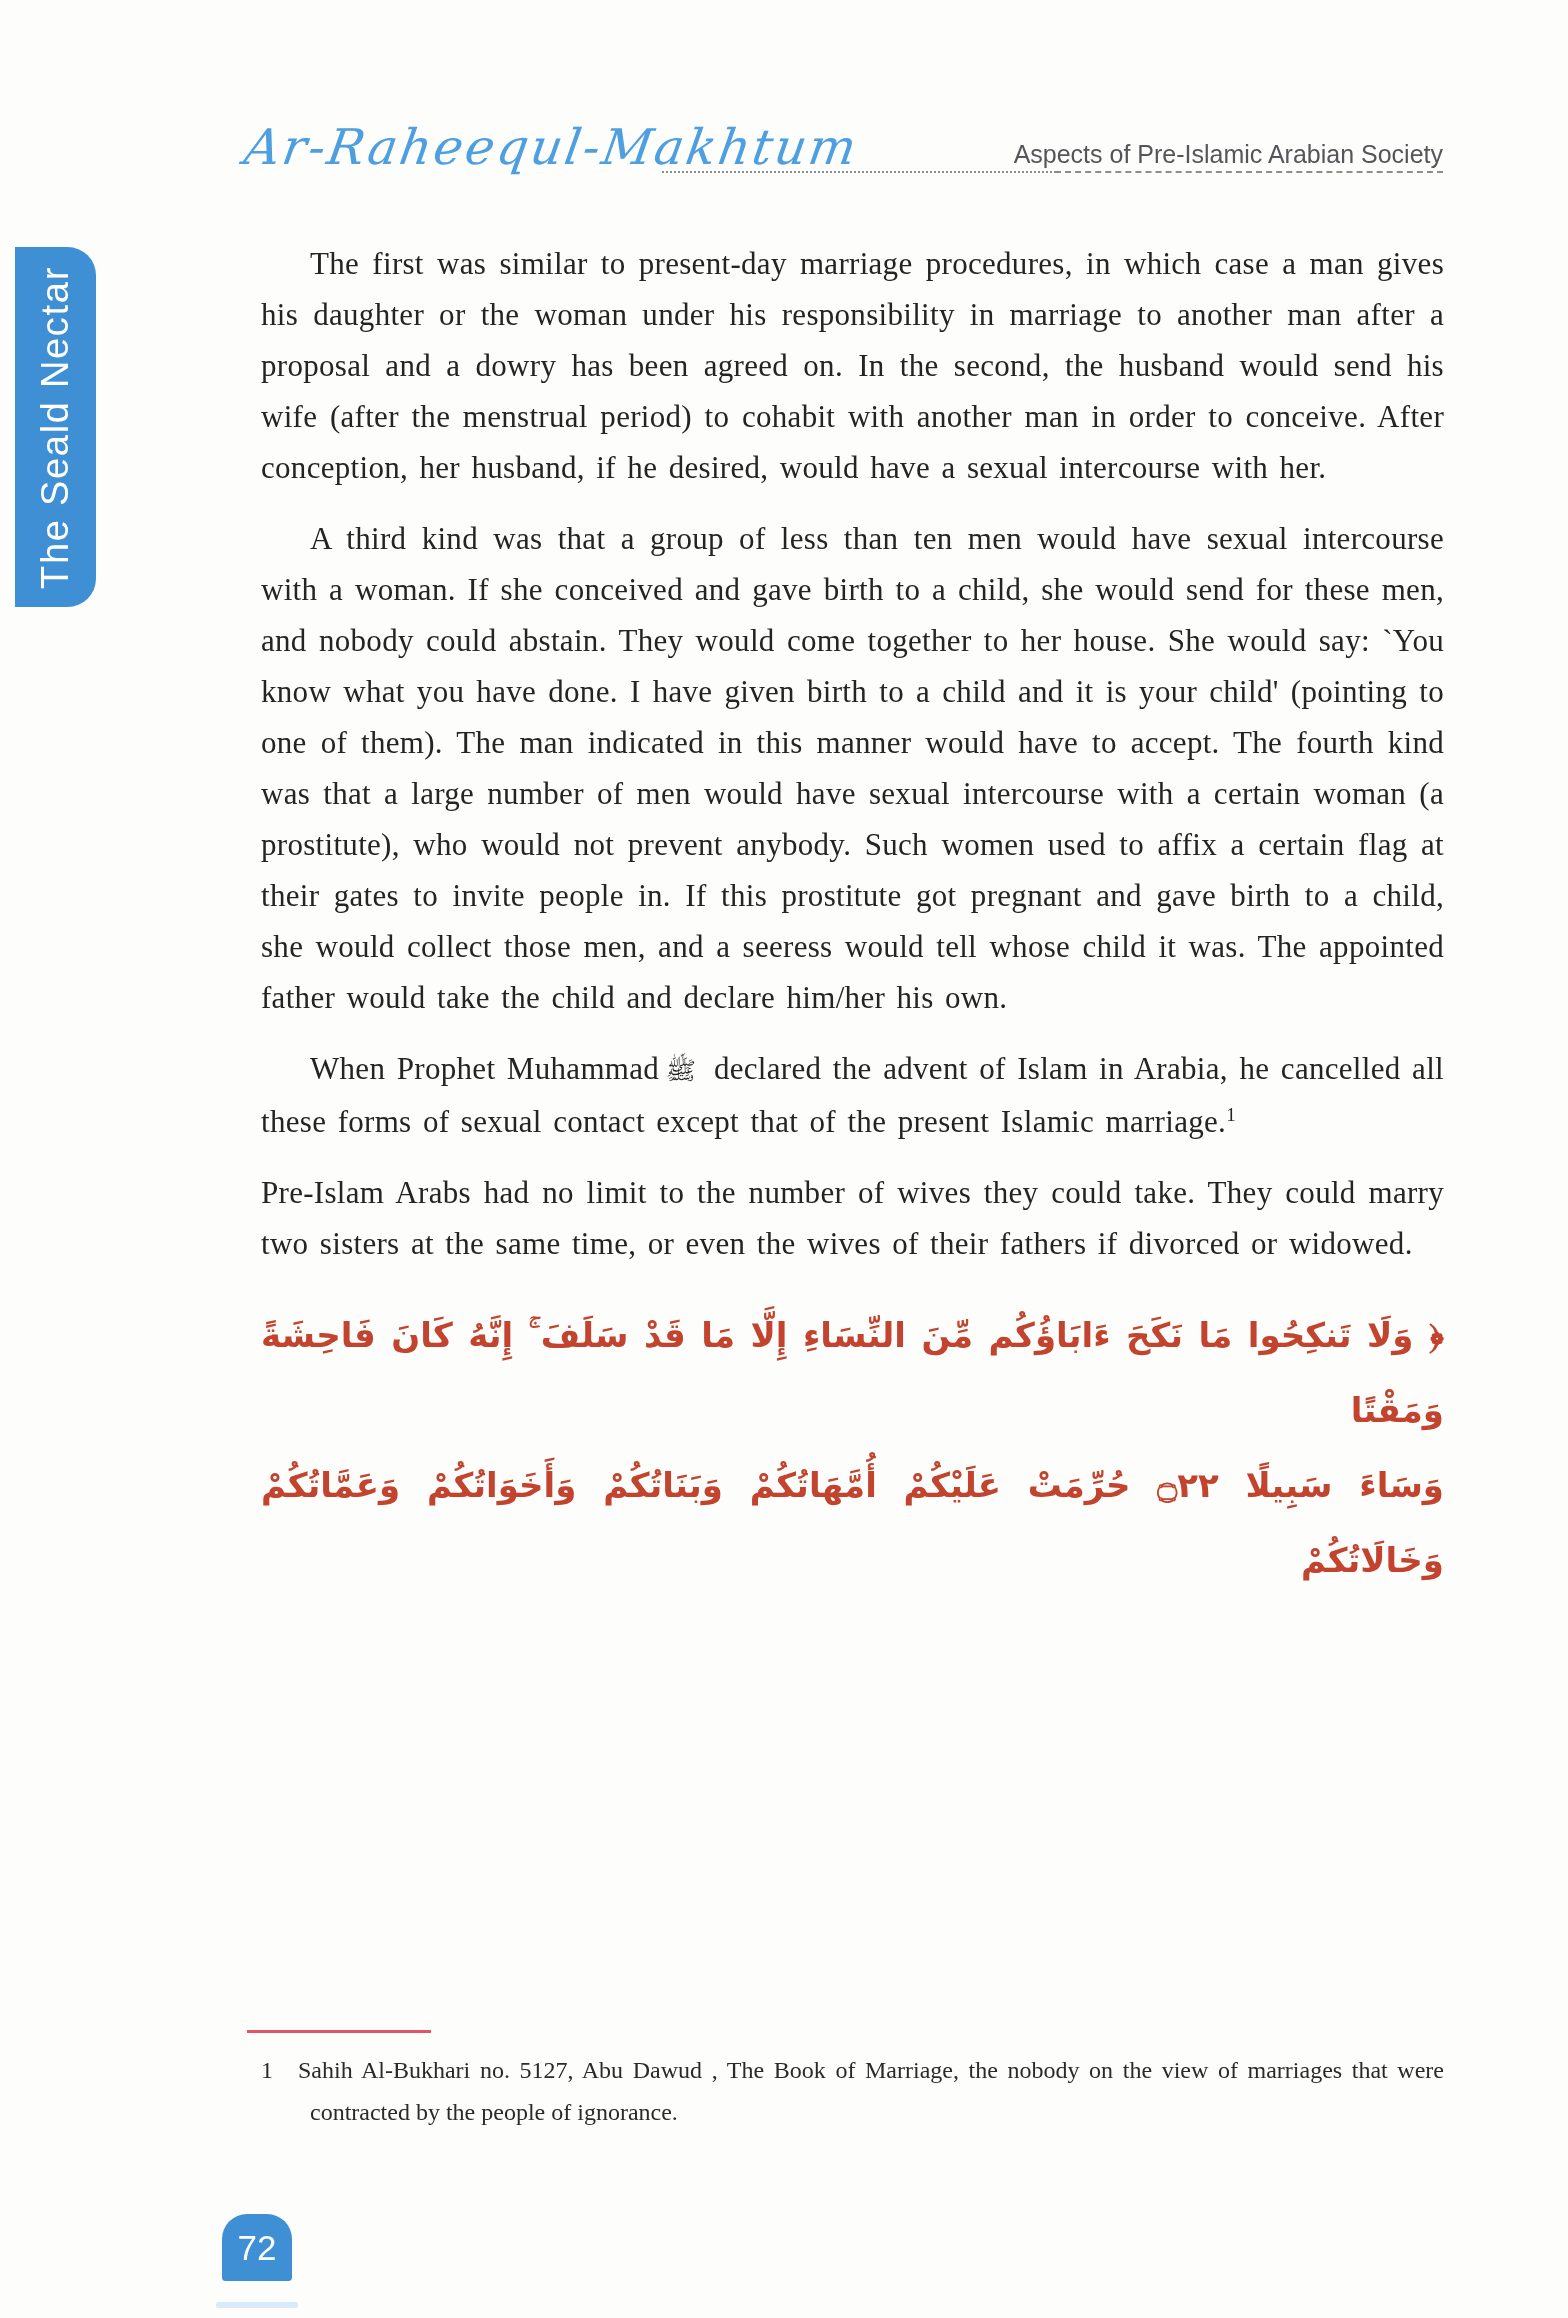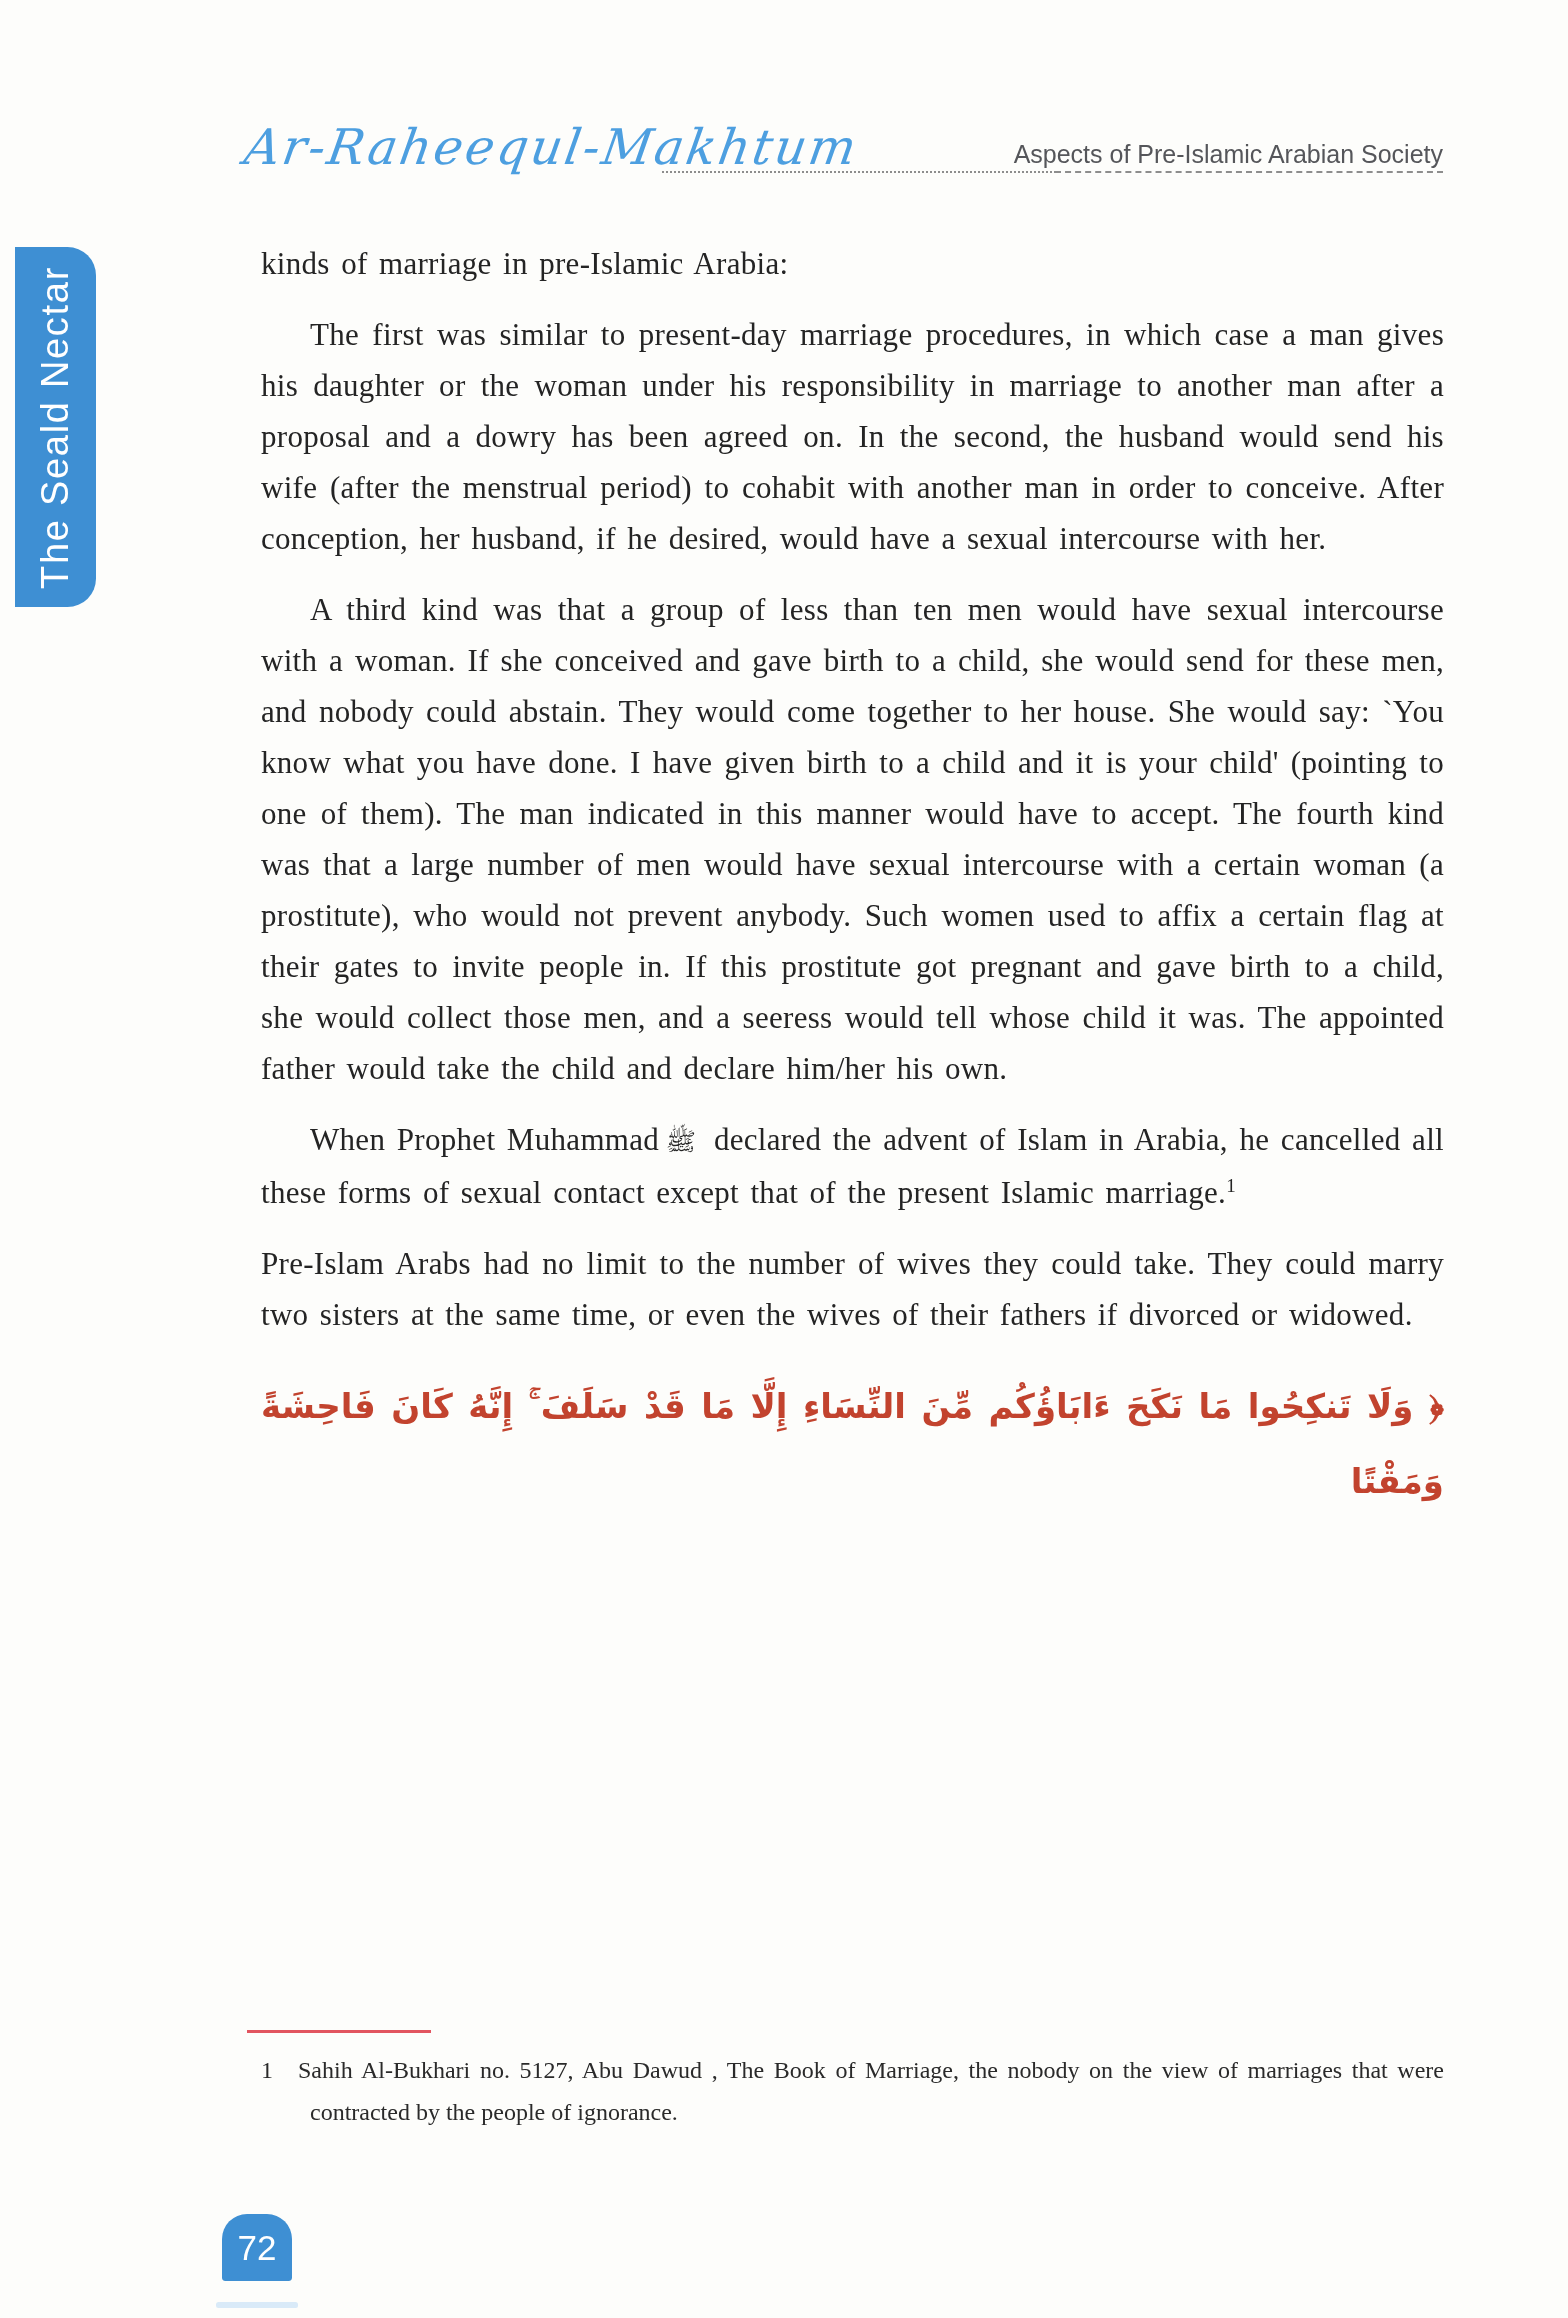--- a/index.html
+++ b/index.html
@@ -101,28 +101,28 @@
   <div class="script-title">Ar-Raheequl-Makhtum</div>
   <div class="chapter-title">Aspects of Pre-Islamic Arabian Society</div>
   <div class="header-rule-dots"></div>
   <div class="header-rule-dash"></div>
 
   <div class="side-tab">
     <span class="side-tab-label">The Seald Nectar</span>
   </div>
 
   <div class="body-col">
-    <p class="para no-indent">kinds of marriage in pre-Islamic Arabia:</p>
     <p class="para">The first was similar to present-day marriage procedures, in which case a man gives his daughter or the woman under his responsibility in marriage to another man after a proposal and a dowry has been agreed on. In the second, the husband would send his wife (after the menstrual period) to cohabit with another man in order to conceive. After conception, her husband, if he desired, would have a sexual intercourse with her.</p>
     <p class="para">A third kind was that a group of less than ten men would have sexual intercourse with a woman. If she conceived and gave birth to a child, she would send for these men, and nobody could abstain. They would come together to her house. She would say: `You know what you have done. I have given birth to a child and it is your child' (pointing to one of them). The man indicated in this manner would have to accept. The fourth kind was that a large number of men would have sexual intercourse with a certain woman (a prostitute), who would not prevent anybody. Such women used to affix a certain flag at their gates to invite people in. If this prostitute got pregnant and gave birth to a child, she would collect those men, and a seeress would tell whose child it was. The appointed father would take the child and declare him/her his own.</p>
     <p class="para"><span>When Prophet Muhammad</span><span class="pbuh">ﷺ</span><span> declared the advent of Islam in Arabia, he cancelled all these forms of sexual contact except that of the present Islamic marriage.</span><sup class="fn-ref">1</sup></p>
     <p class="para no-indent tight">Pre-Islam Arabs had no limit to the number of wives they could take. They could marry two sisters at the same time, or even the wives of their fathers if divorced or widowed.</p>
 
     <div class="quran">
       <div class="quran-line">﴿ وَلَا تَنكِحُوا مَا نَكَحَ ءَابَاؤُكُم مِّنَ النِّسَاءِ إِلَّا مَا قَدْ سَلَفَ ۚ إِنَّهُ كَانَ فَاحِشَةً وَمَقْتًا</div>
+      <div class="quran-line">وَسَاءَ سَبِيلًا ۝٢٢ حُرِّمَتْ عَلَيْكُمْ أُمَّهَاتُكُمْ وَبَنَاتُكُمْ وَأَخَوَاتُكُمْ وَعَمَّاتُكُمْ وَخَالَاتُكُمْ</div>
     </div>
   </div>
 
   <div class="footnote-rule"></div>
   <div class="footnote">
     <span class="fn-num">1</span><span>Sahih Al-Bukhari no. 5127, Abu Dawud , The Book of Marriage, the nobody on the view of marriages that were contracted by the people of ignorance.</span>
   </div>
 
   <div class="page-num-tab">
     <span>72</span>

